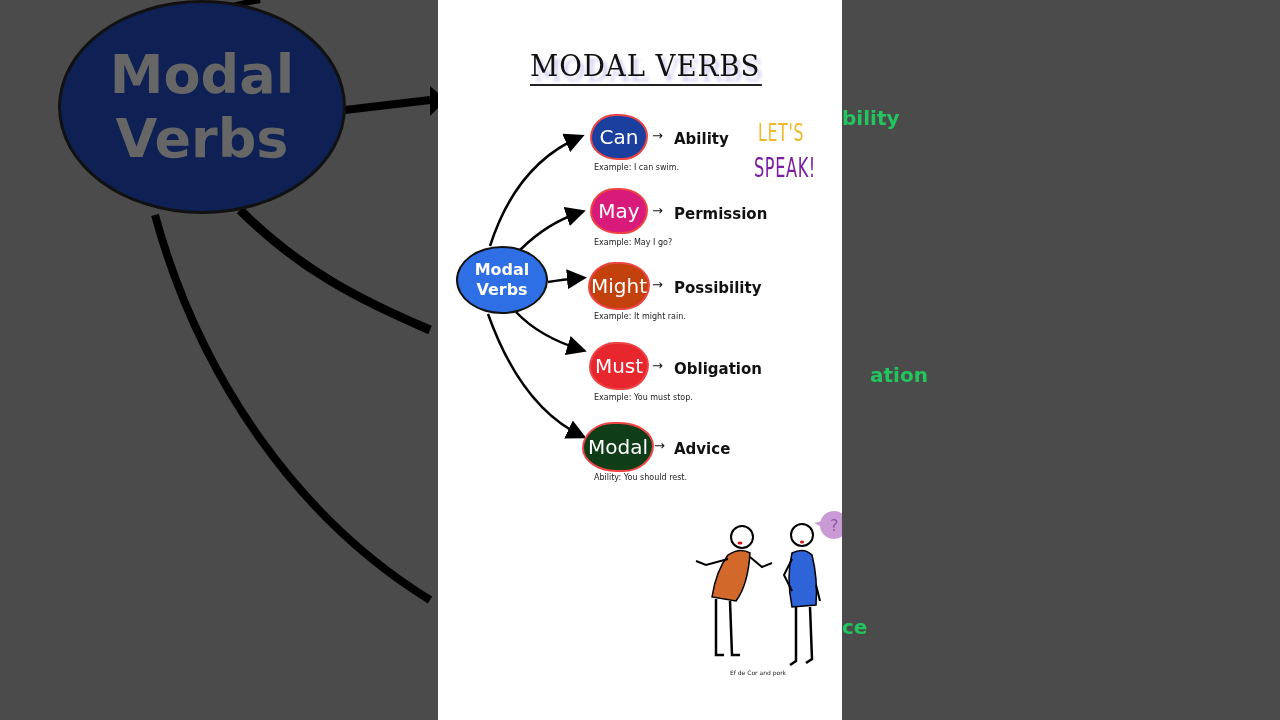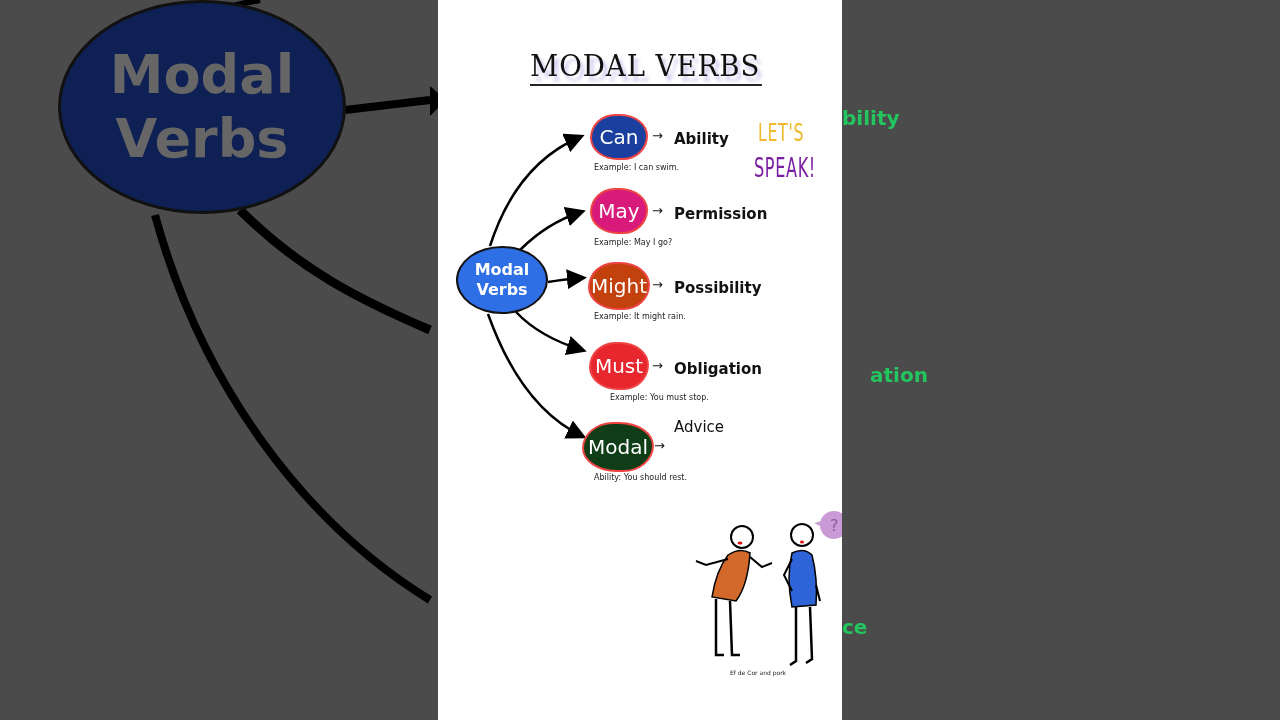--- a/index.html
+++ b/index.html
@@ -77,25 +77,25 @@
   <div class="example" style="left:156px;top:238px;">Example: May I go?</div>
 
   <div class="cloud" style="left:150px;top:262px;width:62px;height:48px;background:#c2410c;">Might</div>
   <div class="arrow" style="left:214px;top:277px;">→</div>
   <div class="meaning" style="left:236px;top:279px;">Possibility</div>
   <div class="example" style="left:156px;top:312px;">Example: It might rain.</div>
 
   <div class="cloud" style="left:151px;top:342px;width:60px;height:48px;background:#e8262e;">Must</div>
   <div class="arrow" style="left:214px;top:358px;">→</div>
   <div class="meaning" style="left:236px;top:360px;text-align:center;">Obligation</div>
-  <div class="example" style="left:172px;top:393px;">Example: You must stop.</div>
+  <div class="example" style="left:156px;top:393px;">Example: You must stop.</div>
 
   <div class="cloud" style="left:144px;top:422px;width:72px;height:50px;background:#0f3d18;">Modal</div>
   <div class="arrow" style="left:216px;top:438px;">→</div>
-  <div class="meaning" style="left:236px;top:418px;font-weight:normal;">Advice</div>
+  <div class="meaning" style="left:236px;top:440px;font-weight:bold;">Advice</div>
   <div class="example" style="left:156px;top:473px;">Ability: You should rest.</div>
 
   <div class="lets">LET'S</div>
   <div class="speak">SPEAK!</div>
 
   <svg class="figures" width="154" height="170">
 
     <g>
       <circle cx="54" cy="32" r="11" fill="#fff" stroke="#000" stroke-width="2"></circle>
       <ellipse cx="52" cy="38" rx="2.5" ry="1.5" fill="#d11"></ellipse>

